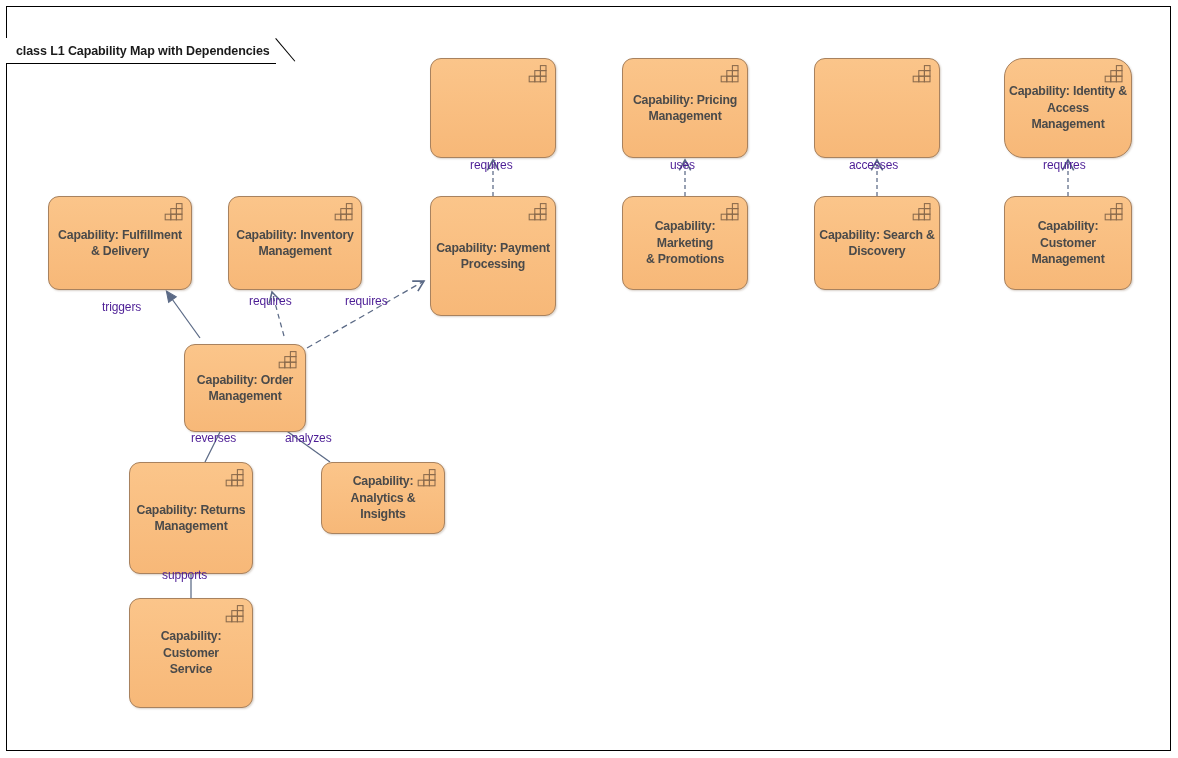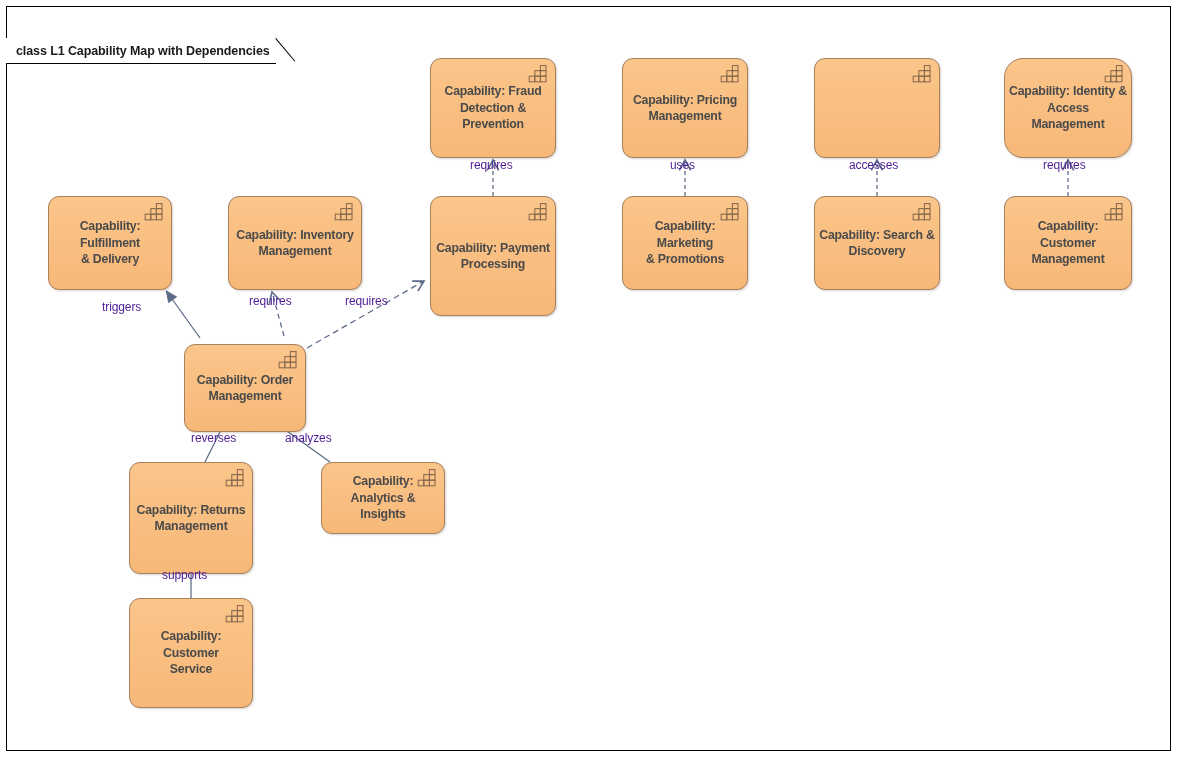--- a/index.html
+++ b/index.html
@@ -176,22 +176,20 @@
   <div id="node-layer">
       <div class="node" style="left: 430px; top: 58px; width: 126px; height: 100px;">
         <span class="cap-icon"><svg viewBox="0 0 20 18" width="20" height="18" xmlns="http://www.w3.org/2000/svg">
             <rect x="1.2" y="11.2" width="5.6" height="5.6" stroke="#8a6a4c" stroke-width="1.05" fill="none"></rect>
             <rect x="6.8" y="11.2" width="5.6" height="5.6" stroke="#8a6a4c" stroke-width="1.05" fill="none"></rect>
             <rect x="12.4" y="11.2" width="5.6" height="5.6" stroke="#8a6a4c" stroke-width="1.05" fill="none"></rect>
             <rect x="6.8" y="5.6" width="5.6" height="5.6" stroke="#8a6a4c" stroke-width="1.05" fill="none"></rect>
             <rect x="12.4" y="5.6" width="5.6" height="5.6" stroke="#8a6a4c" stroke-width="1.05" fill="none"></rect>
             <rect x="12.4" y="0.6" width="5.6" height="5.0" stroke="#8a6a4c" stroke-width="1.05" fill="none"></rect>
           </svg></span>
-        <span class="node-label">Capability: Fraud
-Detection &amp; Prevention</span>
       </div>
       <div class="node" style="left: 622px; top: 58px; width: 126px; height: 100px;">
         <span class="cap-icon"><svg viewBox="0 0 20 18" width="20" height="18" xmlns="http://www.w3.org/2000/svg">
             <rect x="1.2" y="11.2" width="5.6" height="5.6" stroke="#8a6a4c" stroke-width="1.05" fill="none"></rect>
             <rect x="6.8" y="11.2" width="5.6" height="5.6" stroke="#8a6a4c" stroke-width="1.05" fill="none"></rect>
             <rect x="12.4" y="11.2" width="5.6" height="5.6" stroke="#8a6a4c" stroke-width="1.05" fill="none"></rect>
             <rect x="6.8" y="5.6" width="5.6" height="5.6" stroke="#8a6a4c" stroke-width="1.05" fill="none"></rect>
             <rect x="12.4" y="5.6" width="5.6" height="5.6" stroke="#8a6a4c" stroke-width="1.05" fill="none"></rect>
             <rect x="12.4" y="0.6" width="5.6" height="5.0" stroke="#8a6a4c" stroke-width="1.05" fill="none"></rect>
           </svg></span>
@@ -213,21 +211,21 @@
             <rect x="1.2" y="11.2" width="5.6" height="5.6" stroke="#8a6a4c" stroke-width="1.05" fill="none"></rect>
             <rect x="6.8" y="11.2" width="5.6" height="5.6" stroke="#8a6a4c" stroke-width="1.05" fill="none"></rect>
             <rect x="12.4" y="11.2" width="5.6" height="5.6" stroke="#8a6a4c" stroke-width="1.05" fill="none"></rect>
             <rect x="6.8" y="5.6" width="5.6" height="5.6" stroke="#8a6a4c" stroke-width="1.05" fill="none"></rect>
             <rect x="12.4" y="5.6" width="5.6" height="5.6" stroke="#8a6a4c" stroke-width="1.05" fill="none"></rect>
             <rect x="12.4" y="0.6" width="5.6" height="5.0" stroke="#8a6a4c" stroke-width="1.05" fill="none"></rect>
           </svg></span>
         <span class="node-label">Capability: Identity &amp;
 Access Management</span>
       </div>
-      <div class="node" style="left: 48px; top: 196px; width: 124px; height: 94px;">
+      <div class="node" style="left: 48px; top: 196px; width: 144px; height: 94px;">
         <span class="cap-icon"><svg viewBox="0 0 20 18" width="20" height="18" xmlns="http://www.w3.org/2000/svg">
             <rect x="1.2" y="11.2" width="5.6" height="5.6" stroke="#8a6a4c" stroke-width="1.05" fill="none"></rect>
             <rect x="6.8" y="11.2" width="5.6" height="5.6" stroke="#8a6a4c" stroke-width="1.05" fill="none"></rect>
             <rect x="12.4" y="11.2" width="5.6" height="5.6" stroke="#8a6a4c" stroke-width="1.05" fill="none"></rect>
             <rect x="6.8" y="5.6" width="5.6" height="5.6" stroke="#8a6a4c" stroke-width="1.05" fill="none"></rect>
             <rect x="12.4" y="5.6" width="5.6" height="5.6" stroke="#8a6a4c" stroke-width="1.05" fill="none"></rect>
             <rect x="12.4" y="0.6" width="5.6" height="5.0" stroke="#8a6a4c" stroke-width="1.05" fill="none"></rect>
           </svg></span>
         <span class="node-label">Capability: Fulfillment
 &amp; Delivery</span>

